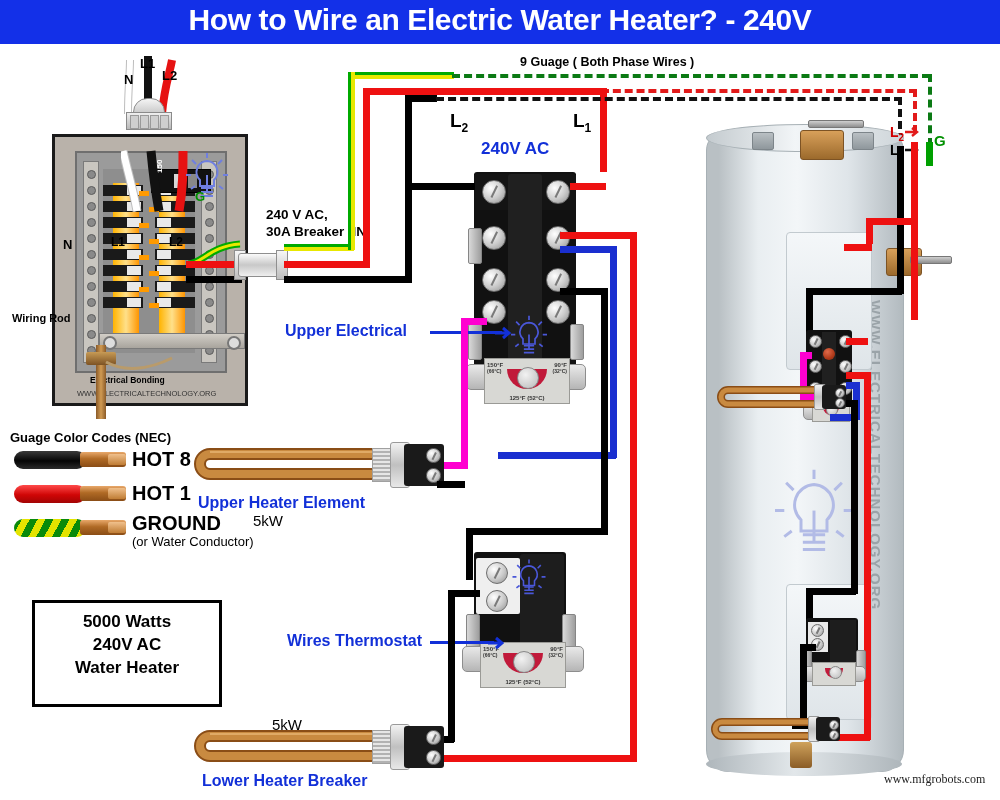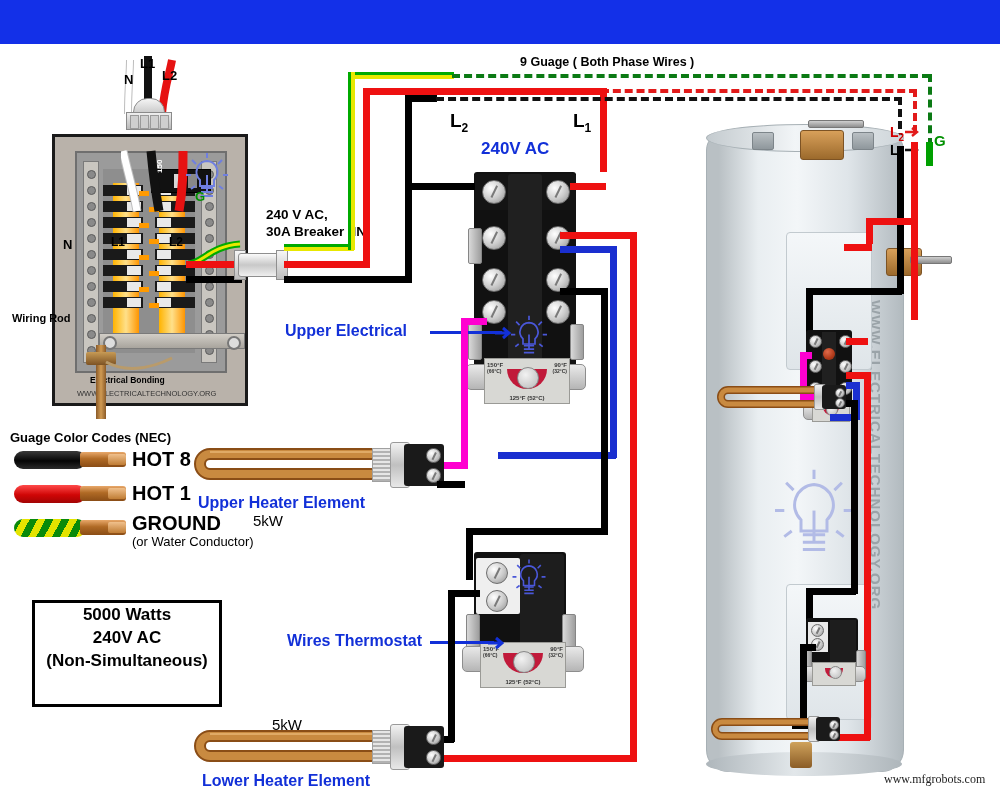--- a/index.html
+++ b/index.html
@@ -174,20 +174,21 @@
       font-family:"Liberation Serif",serif;}
   #ground-rod-lbl{left:12px;top:312px;font-size:11px;font-weight:bold;
       text-align:center;line-height:13px;width:46px;}
 </style>
 </head>
 <body>
 
 <div id="stage">
 
   <div class="abs" id="titlebar"></div>
+  <div class="abs" id="titletext">How to Wire an Electric Water Heater? - 240V</div>
 
   <div class="lbl lbl-blk" id="gauge-note">9 Guage ( Both Phase Wires )</div>
 
   <div class="w gycable" style="left:348px;top:72px;width:106px;"></div>
 
   <div class="w dashgrn" style="left:452px;top:74px;width:478px;"></div>
   <div class="w vdashgrn" style="left:928px;top:74px;height:72px;"></div>
   <div class="w vgrn" style="left:926px;top:142px;height:24px;"></div>
 
   <div class="w hred" style="left:363px;top:88px;width:240px;"></div>
@@ -543,21 +544,21 @@
       </svg>
     </span>
     <span class="elem-thread" style="left:186px;top:8px;width:22px;height:32px;"></span>
     <span class="elem-nut" style="left:204px;top:2px;width:18px;height:44px;border-radius:3px;"></span>
     <span class="elem-head" style="left:218px;top:4px;width:40px;height:42px;">
       <span class="screw" style="position:absolute;left:22px;top:4px;width:13px;height:13px;"></span>
       <span class="screw" style="position:absolute;left:22px;top:24px;width:13px;height:13px;"></span>
     </span>
   </div>
   <div class="lbl lbl-blk" style="left:272px;top:716px;font-size:15px;font-weight:normal;">5kW</div>
-  <div class="lbl lbl-blue" style="left:202px;top:772px;font-size:16px;">Lower Heater Element</div>
+  <div class="lbl lbl-blue" style="left:202px;top:772px;font-size:16px;">Lower Heater Breaker</div>
 
   <div class="abs lbl lbl-blk" id="legend-title">Guage Color Codes (NEC)</div>
 
   <div class="abs" style="left:14px;top:450px;width:112px;height:20px;">
     <span class="legwire" style="left:0;top:1px;background:linear-gradient(to bottom,#3a3a3a,#050505 55%,#2b2b2b);width:72px;"></span>
     <span class="legcu" style="left:66px;top:2px;"></span>
   </div>
   <div class="abs legtext" style="left:132px;top:448px;">HOT 8</div>
 
   <div class="abs" style="left:14px;top:484px;width:112px;height:20px;">
@@ -568,23 +569,23 @@
 
   <div class="abs" style="left:14px;top:518px;width:112px;height:20px;">
     <span class="legwire" style="left:0;top:1px;width:72px;
       background:repeating-linear-gradient(118deg,#0a8a0a 0 7px,#e4e400 7px 14px);"></span>
     <span class="legcu" style="left:66px;top:2px;"></span>
   </div>
   <div class="abs legtext" style="left:132px;top:512px;">GROUND</div>
   <div class="abs legsub" style="left:132px;top:534px;">(or Water Conductor)</div>
 
   <div class="abs" id="specbox">
-    <div style="">5000 Watts</div>
+    <div style="margin-top:7px;">5000 Watts</div>
     <div>240V AC</div>
-    <div>(Non-Simultaneous)</div>
+    <div>Water Heater</div>
   </div>
 
   <div class="abs" id="tank"></div>
   <div class="abs" id="tank-top"></div>
   <div class="abs" id="tank-bot"></div>
 
   <span class="nipple abs" style="left:752px;top:132px;"></span>
   <span class="nipple abs" style="left:852px;top:132px;"></span>
   <span class="valve-body abs" style="left:800px;top:130px;width:42px;height:28px;"></span>
   <span class="valve-handle abs" style="left:808px;top:120px;width:54px;"></span>

